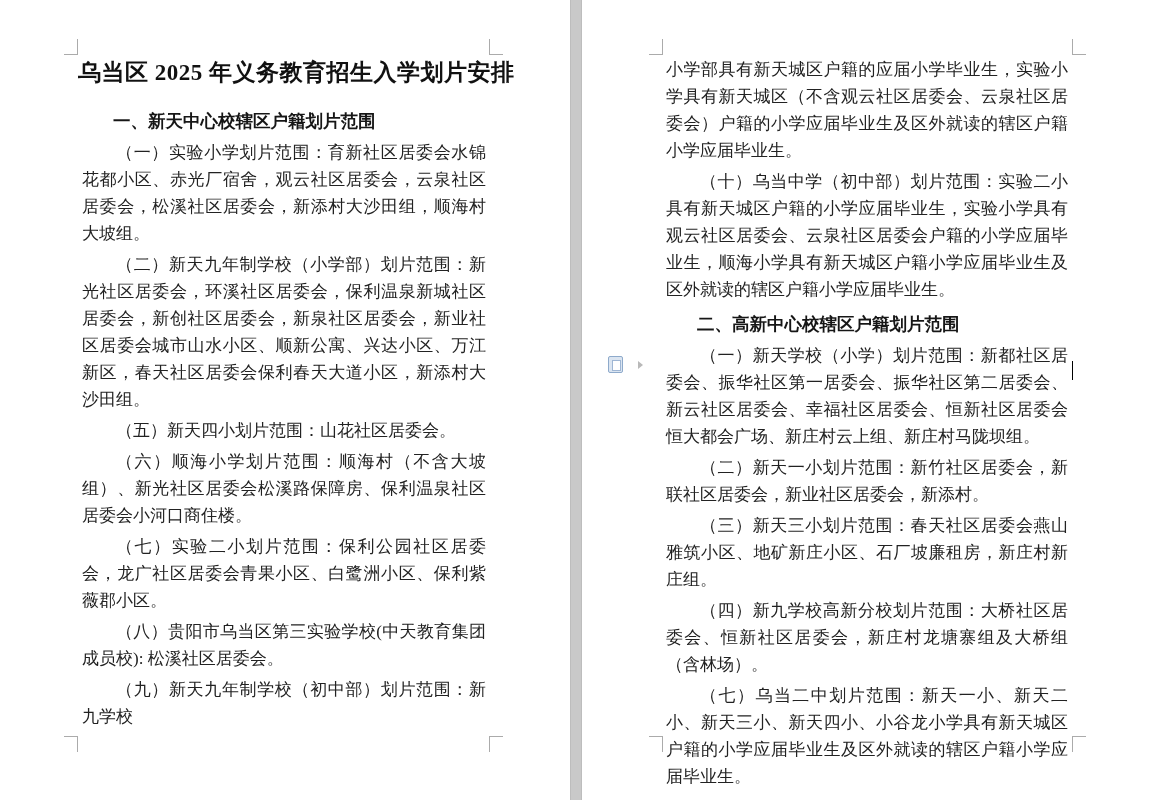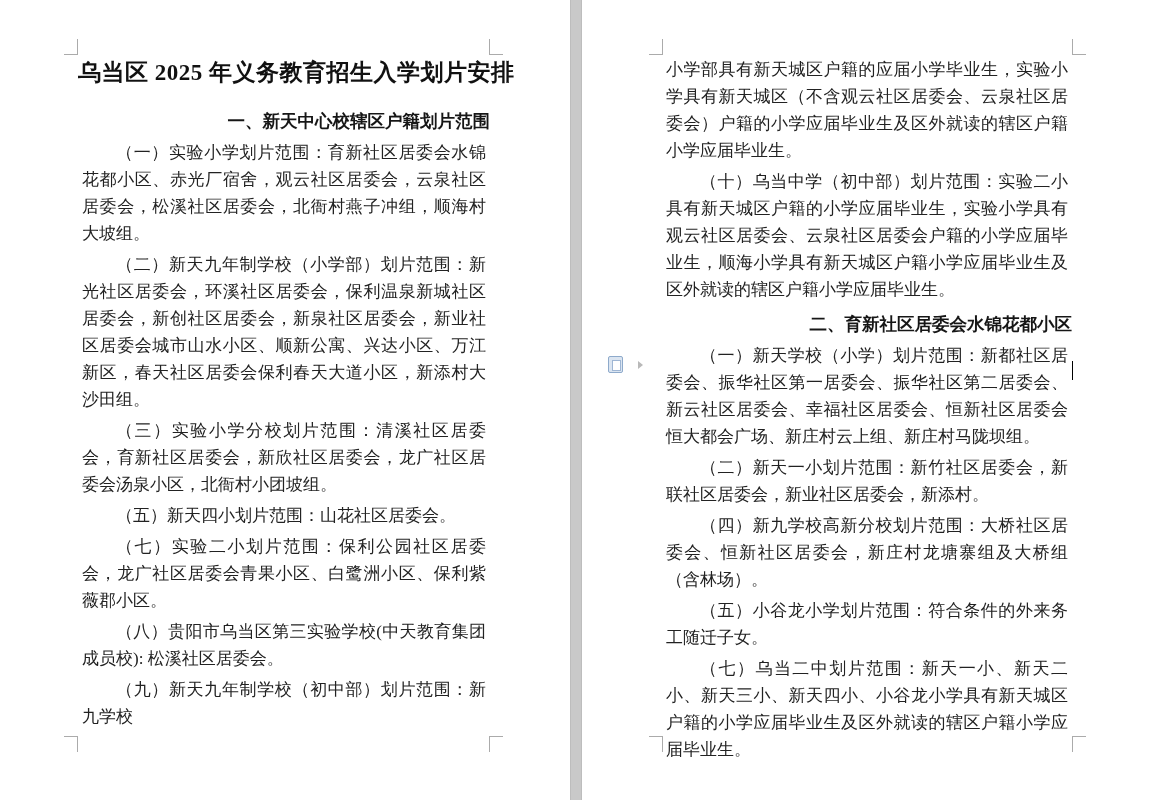--- a/index.html
+++ b/index.html
@@ -45,21 +45,20 @@
     font-size: 23px; line-height: 38px;
     font-weight: 700; color: #111;
     text-align: left; letter-spacing: 0.5px;
     white-space: nowrap;
   }
   h2.section-heading {
     margin: 8px 0 4px 0;
     font-size: 17.5px; line-height: 27px;
     font-weight: 700; color: #161616;
     text-indent: 2em;
-    text-align: right;
   }
   p.para {
     margin: 4px;
     font-size: 17px; line-height: 27px;
     text-align: justify;
     text-justify: inter-character;
     text-indent: 2em;
   }
   p.para.no-indent { text-indent: 0; }
 
@@ -99,46 +98,46 @@
 
   <div class="page page-left">
     <div class="mark mark-tl" style="left:64px;  top:39px;"></div>
     <div class="mark mark-tr" style="left:489px; top:39px;"></div>
     <div class="mark mark-bl" style="left:64px;  top:736px;"></div>
     <div class="mark mark-br" style="left:489px; top:736px;"></div>
 
     <div class="text-area ta-left">
       <h1 class="doc-title">乌当区 2025 年义务教育招生入学划片安排</h1>
       <h2 class="section-heading">一、新天中心校辖区户籍划片范围</h2>
-      <p class="para">（一）实验小学划片范围：育新社区居委会水锦花都小区、赤光厂宿舍，观云社区居委会，云泉社区居委会，松溪社区居委会，北衙村燕子冲组，顺海村大坡组。</p>
+      <p class="para">（一）实验小学划片范围：育新社区居委会水锦花都小区、赤光厂宿舍，观云社区居委会，云泉社区居委会，松溪社区居委会，新添村大沙田组，顺海村大坡组。</p>
       <p class="para">（二）新天九年制学校（小学部）划片范围：新光社区居委会，环溪社区居委会，保利温泉新城社区居委会，新创社区居委会，新泉社区居委会，新业社区居委会城市山水小区、顺新公寓、兴达小区、万江新区，春天社区居委会保利春天大道小区，新添村大沙田组。</p>
-      <p class="para">（三）实验小学分校划片范围：清溪社区居委会，育新社区居委会，新欣社区居委会，龙广社区居委会汤泉小区，北衙村小团坡组。</p>
       <p class="para">（五）新天四小划片范围：山花社区居委会。</p>
+      <p class="para">（六）顺海小学划片范围：顺海村（不含大坡组）、新光社区居委会松溪路保障房、保利温泉社区居委会小河口商住楼。</p>
       <p class="para">（七）实验二小划片范围：保利公园社区居委会，龙广社区居委会青果小区、白鹭洲小区、保利紫薇郡小区。</p>
       <p class="para">（八）贵阳市乌当区第三实验学校(中天教育集团成员校): 松溪社区居委会。</p>
       <p class="para">（九）新天九年制学校（初中部）划片范围：新九学校</p>
     </div>
   </div>
 
   <div class="page-gap"></div>
 
   <div class="page page-right">
     <div class="mark mark-tl" style="left:67px;  top:39px;"></div>
     <div class="mark mark-tr" style="left:490px; top:39px;"></div>
     <div class="mark mark-bl" style="left:67px;  top:736px;"></div>
     <div class="mark mark-br" style="left:490px; top:736px;"></div>
 
     <div class="text-area ta-right">
       <p class="para no-indent">小学部具有新天城区户籍的应届小学毕业生，实验小学具有新天城区（不含观云社区居委会、云泉社区居委会）户籍的小学应届毕业生及区外就读的辖区户籍小学应届毕业生。</p>
       <p class="para">（十）乌当中学（初中部）划片范围：实验二小具有新天城区户籍的小学应届毕业生，实验小学具有观云社区居委会、云泉社区居委会户籍的小学应届毕业生，顺海小学具有新天城区户籍小学应届毕业生及区外就读的辖区户籍小学应届毕业生。</p>
-      <h2 class="section-heading">二、育新社区居委会水锦花都小区</h2>
+      <h2 class="section-heading">二、高新中心校辖区户籍划片范围</h2>
       <p class="para">（一）新天学校（小学）划片范围：新都社区居委会、振华社区第一居委会、振华社区第二居委会、新云社区居委会、幸福社区居委会、恒新社区居委会恒大都会广场、新庄村云上组、新庄村马陇坝组。</p>
       <p class="para">（二）新天一小划片范围：新竹社区居委会，新联社区居委会，新业社区居委会，新添村。</p>
+      <p class="para">（三）新天三小划片范围：春天社区居委会燕山雅筑小区、地矿新庄小区、石厂坡廉租房，新庄村新庄组。</p>
       <p class="para">（四）新九学校高新分校划片范围：大桥社区居委会、恒新社区居委会，新庄村龙塘寨组及大桥组（含林场）。</p>
-      <p class="para">（五）小谷龙小学划片范围：符合条件的外来务工随迁子女。</p>
       <p class="para">（七）乌当二中划片范围：新天一小、新天二小、新天三小、新天四小、小谷龙小学具有新天城区户籍的小学应届毕业生及区外就读的辖区户籍小学应届毕业生。</p>
     </div>
   </div>
 
   <div class="margin-icon"></div>
   <div class="margin-icon-arrow"></div>
 
   <div class="text-cursor"></div>
 
 </div>

